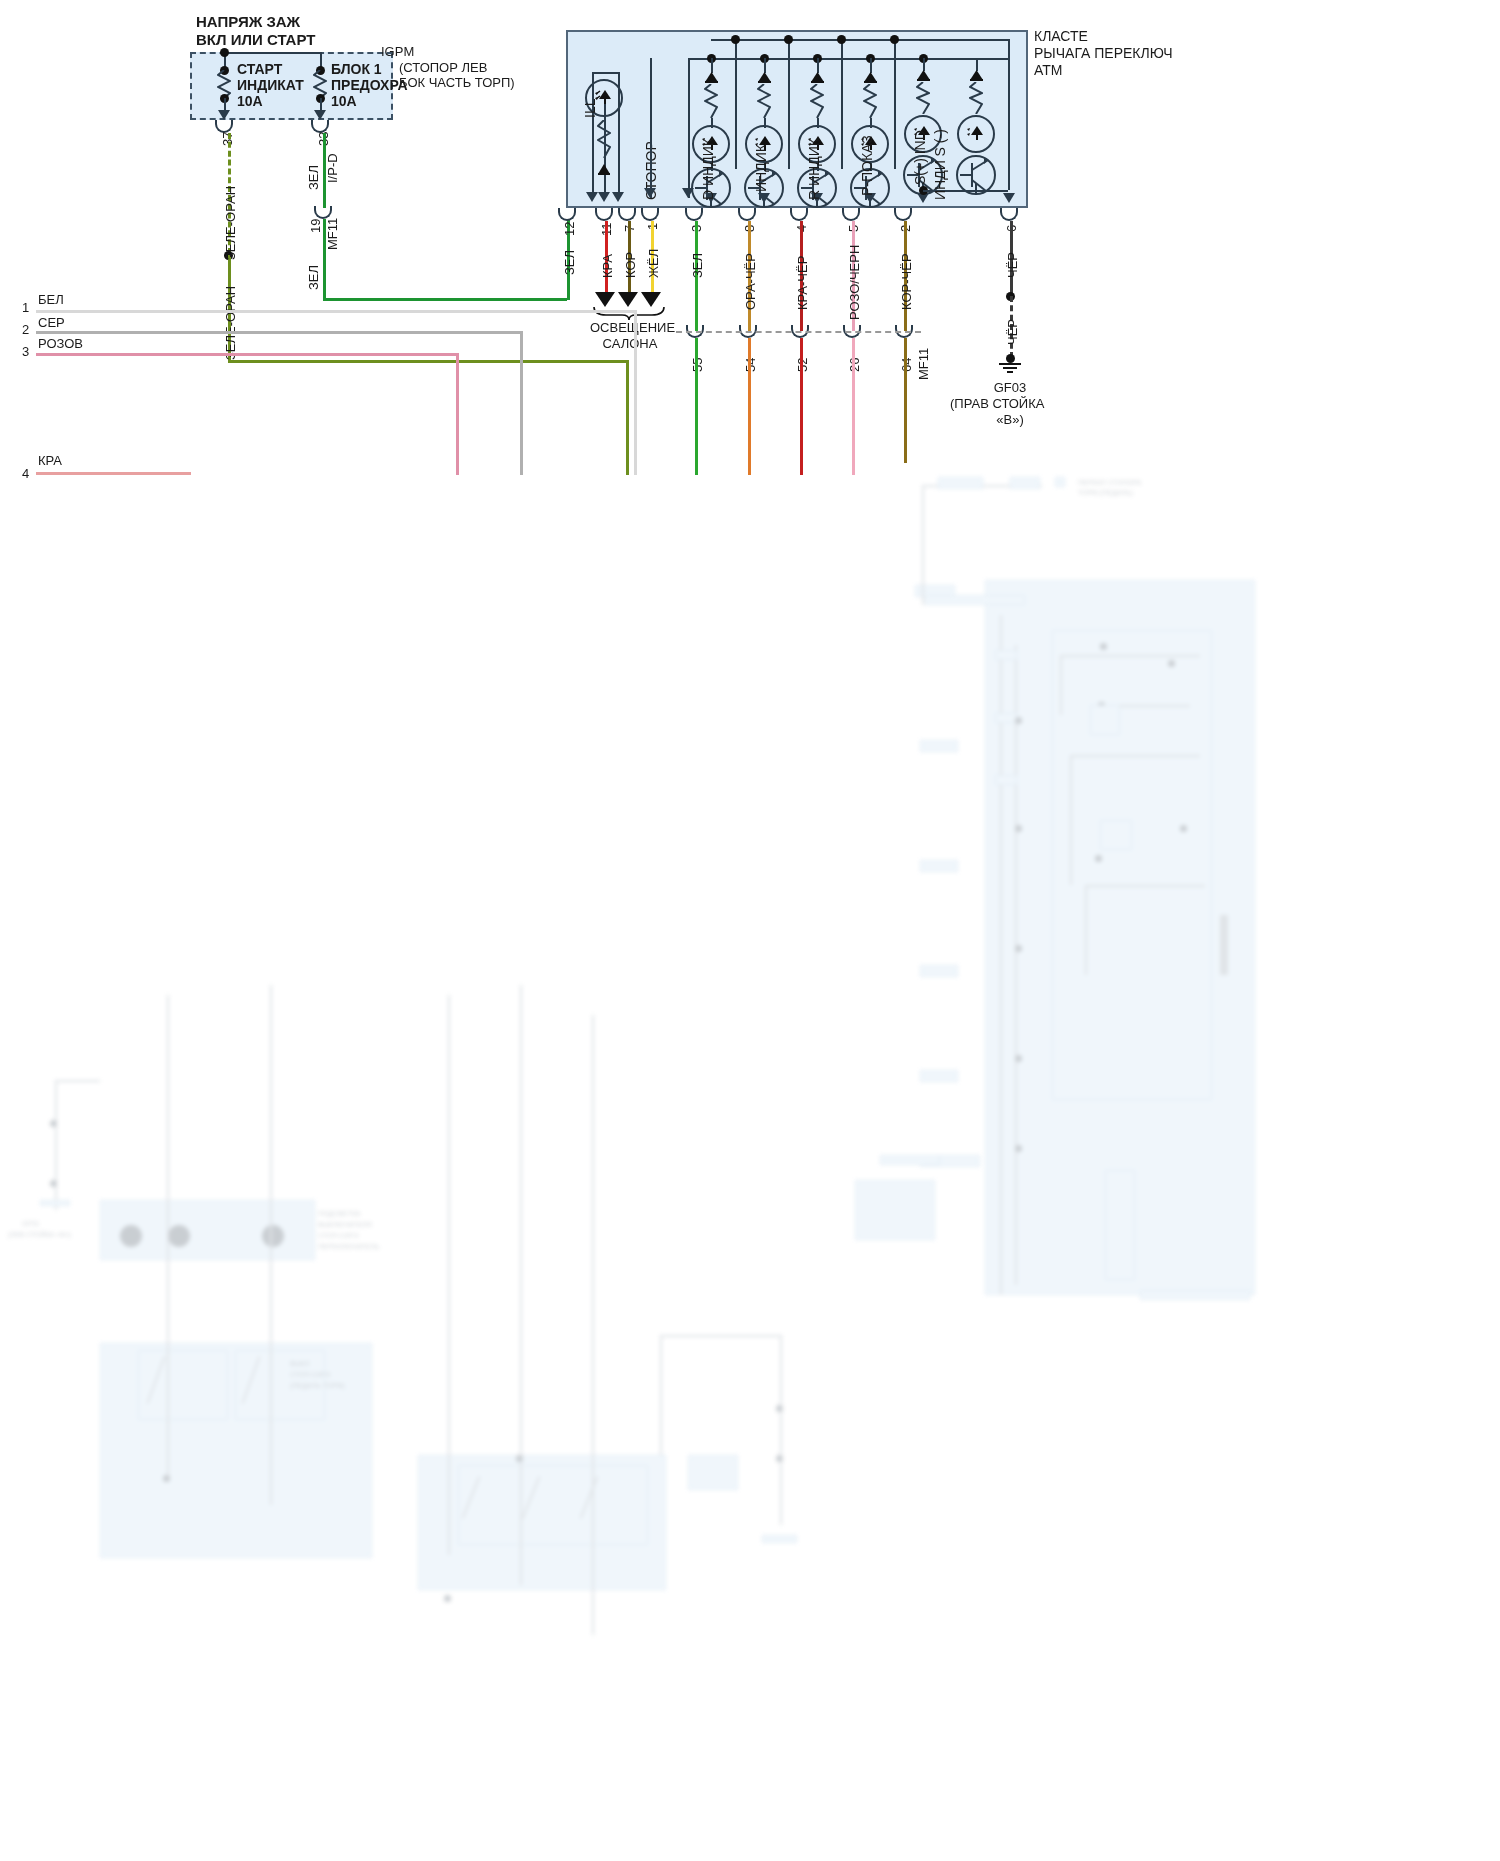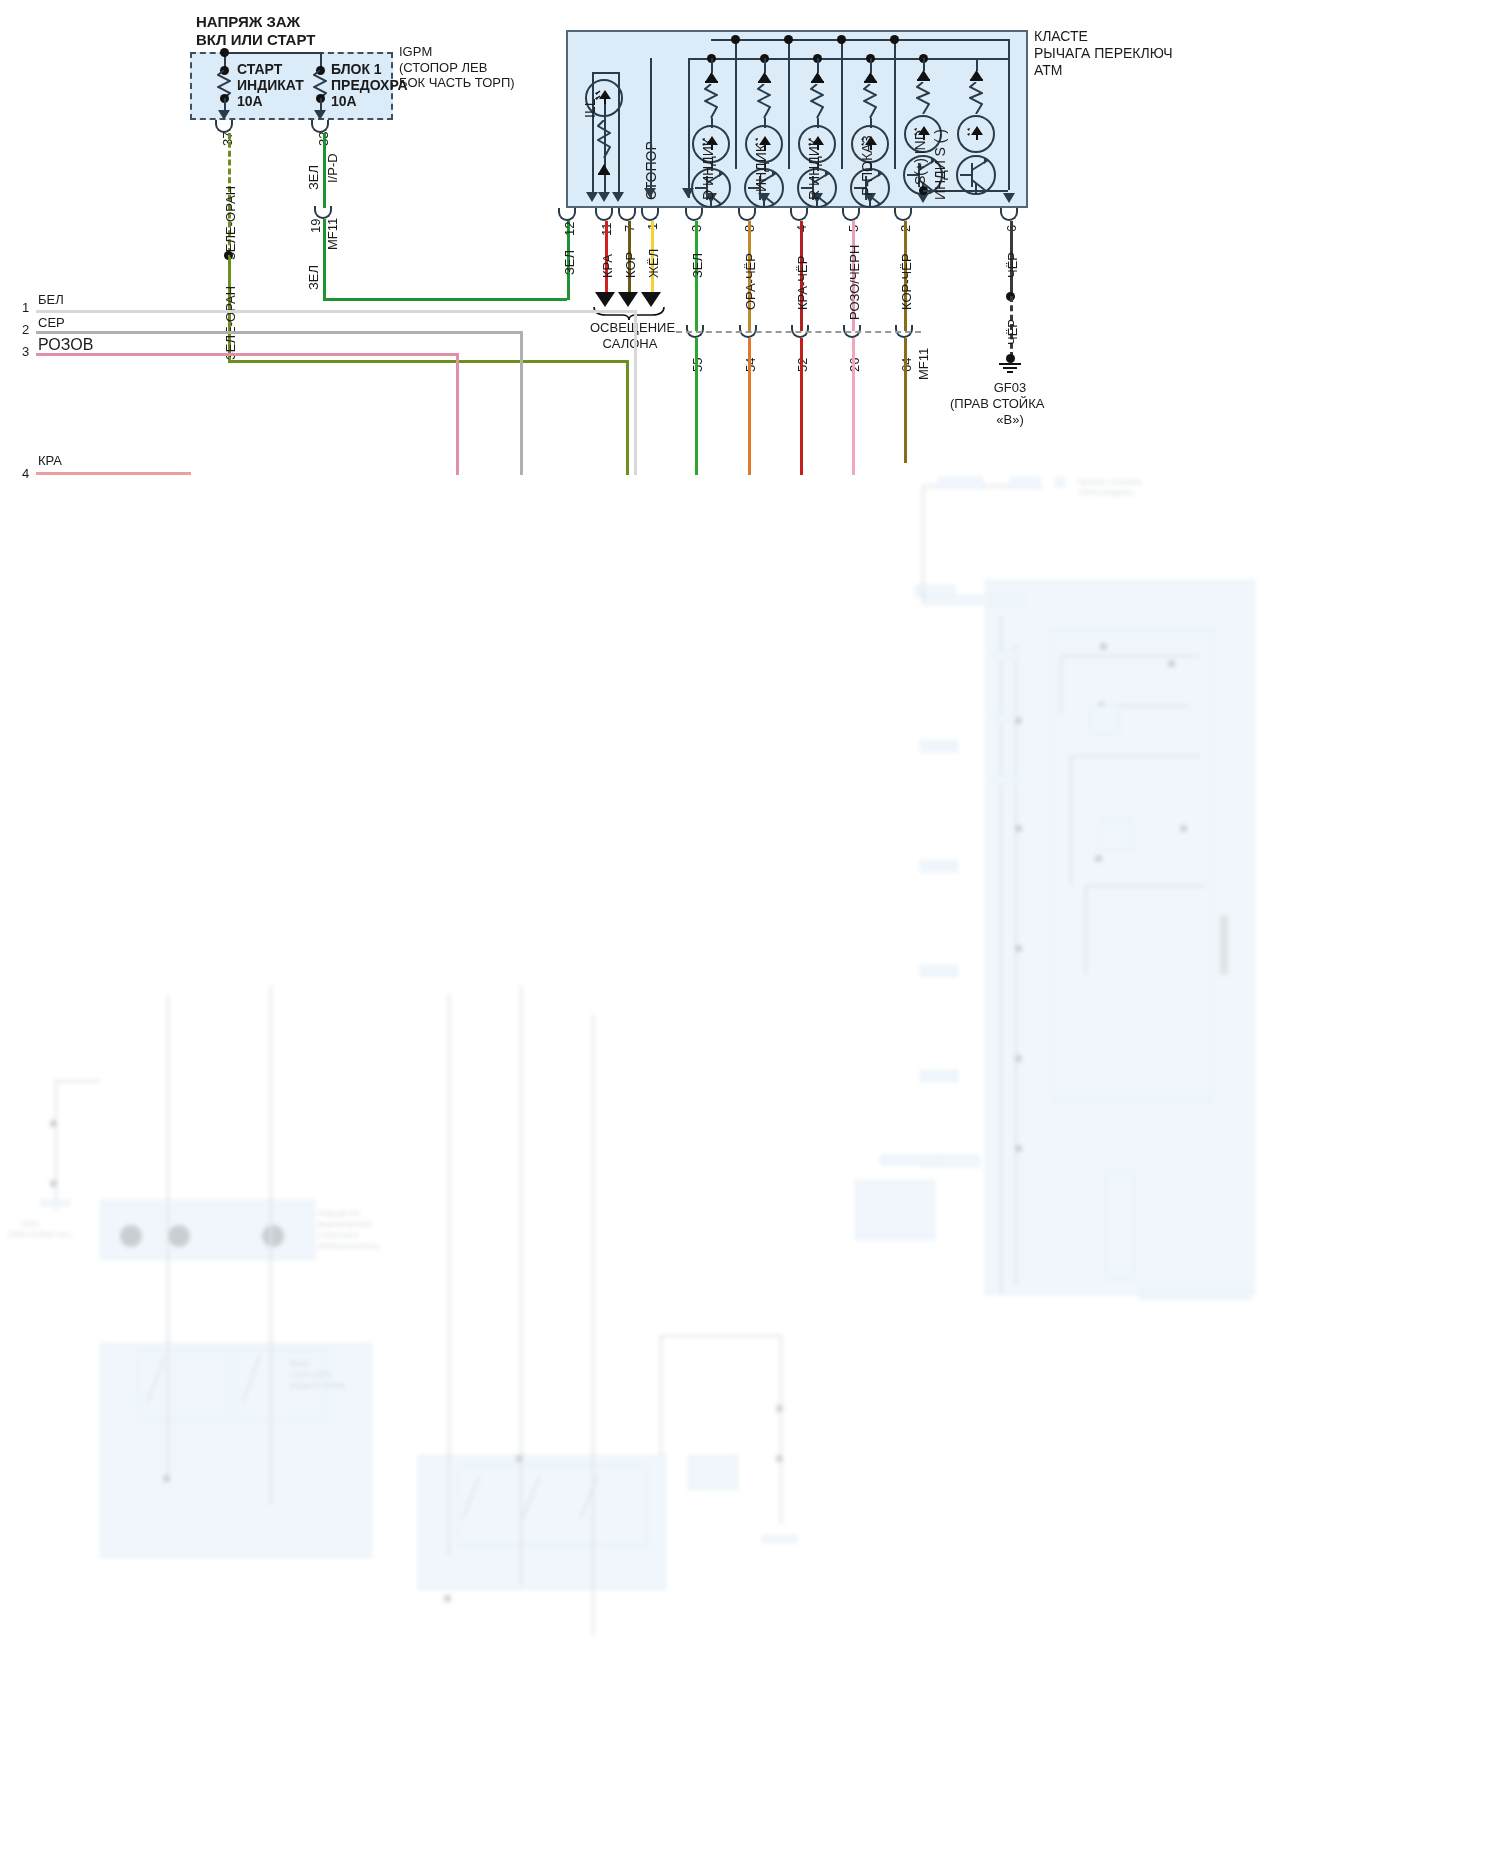--- a/index.html
+++ b/index.html
@@ -164,21 +164,21 @@
     <div class="g-dot" style="left:163px;top:1020px;"></div>
     <div class="g-dot" style="left:444px;top:1140px;"></div>
     <div class="g-dot" style="left:516px;top:1000px;"></div>
   </div>
 
   <div class="txt" style="left:196px; top:13px; font-size:15px; font-weight:bold;">НАПРЯЖ ЗАЖ</div>
   <div class="txt" style="left:196px; top:31px; font-size:15px; font-weight:bold;">ВКЛ ИЛИ СТАРТ</div>
 
   <div class="dashbox" style="left:190px; top:52px; width:203px; height:68px;"></div>
 
-  <div class="txt" style="left:399px; top:44px; font-size:13px;">IGPM</div>
+  <div class="txt" style="left:381px; top:44px; font-size:13px;">IGPM</div>
   <div class="txt" style="left:399px; top:60px; font-size:13px;">(СТОПОР ЛЕВ</div>
   <div class="txt" style="left:399px; top:75px; font-size:13px;">БОК ЧАСТЬ ТОРП)</div>
 
   <div class="hseg" style="left:224px; top:52px; width:97px; border-color:#2a3b4a;"></div>
   <div class="vseg" style="left:224px; top:52px; height:18px; border-color:#2a3b4a;"></div>
   <div class="dot" style="left:224px; top:52px;"></div>
   <div class="dot" style="left:224px; top:70px;"></div>
   <svg class="res" style="left:224px; top:70px; height:28px;" viewBox="0 0 14 28" preserveAspectRatio="none">
     <polyline points="7,0 1,5 13,11 1,17 13,23 7,28" fill="none" stroke="#2a3b4a" stroke-width="2"></polyline>
   </svg>
@@ -551,21 +551,21 @@
   <div class="txt" style="left:38px; top:292px; font-size:13px;">БЕЛ</div>
   <div class="hseg" style="left:36px; top:310px; width:600px; border-color:#d8d8d8; border-top-width:3px;"></div>
   <div class="vseg" style="left:634px; top:310px; height:165px; border-color:#d8d8d8; border-left-width:3px;"></div>
 
   <div class="txt" style="left:22px; top:322px; font-size:13px;">2</div>
   <div class="txt" style="left:38px; top:315px; font-size:13px;">СЕР</div>
   <div class="hseg" style="left:36px; top:331px; width:484px; border-color:#b0b0b0; border-top-width:3px;"></div>
   <div class="vseg" style="left:520px; top:331px; height:144px; border-color:#b0b0b0; border-left-width:3px;"></div>
 
   <div class="txt" style="left:22px; top:344px; font-size:13px;">3</div>
-  <div class="txt" style="left:38px; top:336px; font-size:16px;">РОЗОВ</div>
+  <div class="txt" style="left:38px; top:336px; font-size:13px;">РОЗОВ</div>
   <div class="hseg" style="left:36px; top:353px; width:420px; border-color:#e090a8; border-top-width:3px;"></div>
   <div class="vseg" style="left:456px; top:353px; height:122px; border-color:#e090a8; border-left-width:3px;"></div>
 
   <div class="txt" style="left:22px; top:466px; font-size:13px;">4</div>
   <div class="txt" style="left:38px; top:453px; font-size:13px;">КРА</div>
   <div class="hseg" style="left:36px; top:472px; width:155px; border-color:#e8a0a0; border-top-width:3px;"></div>
 
 </div>
 
 </body></html>

